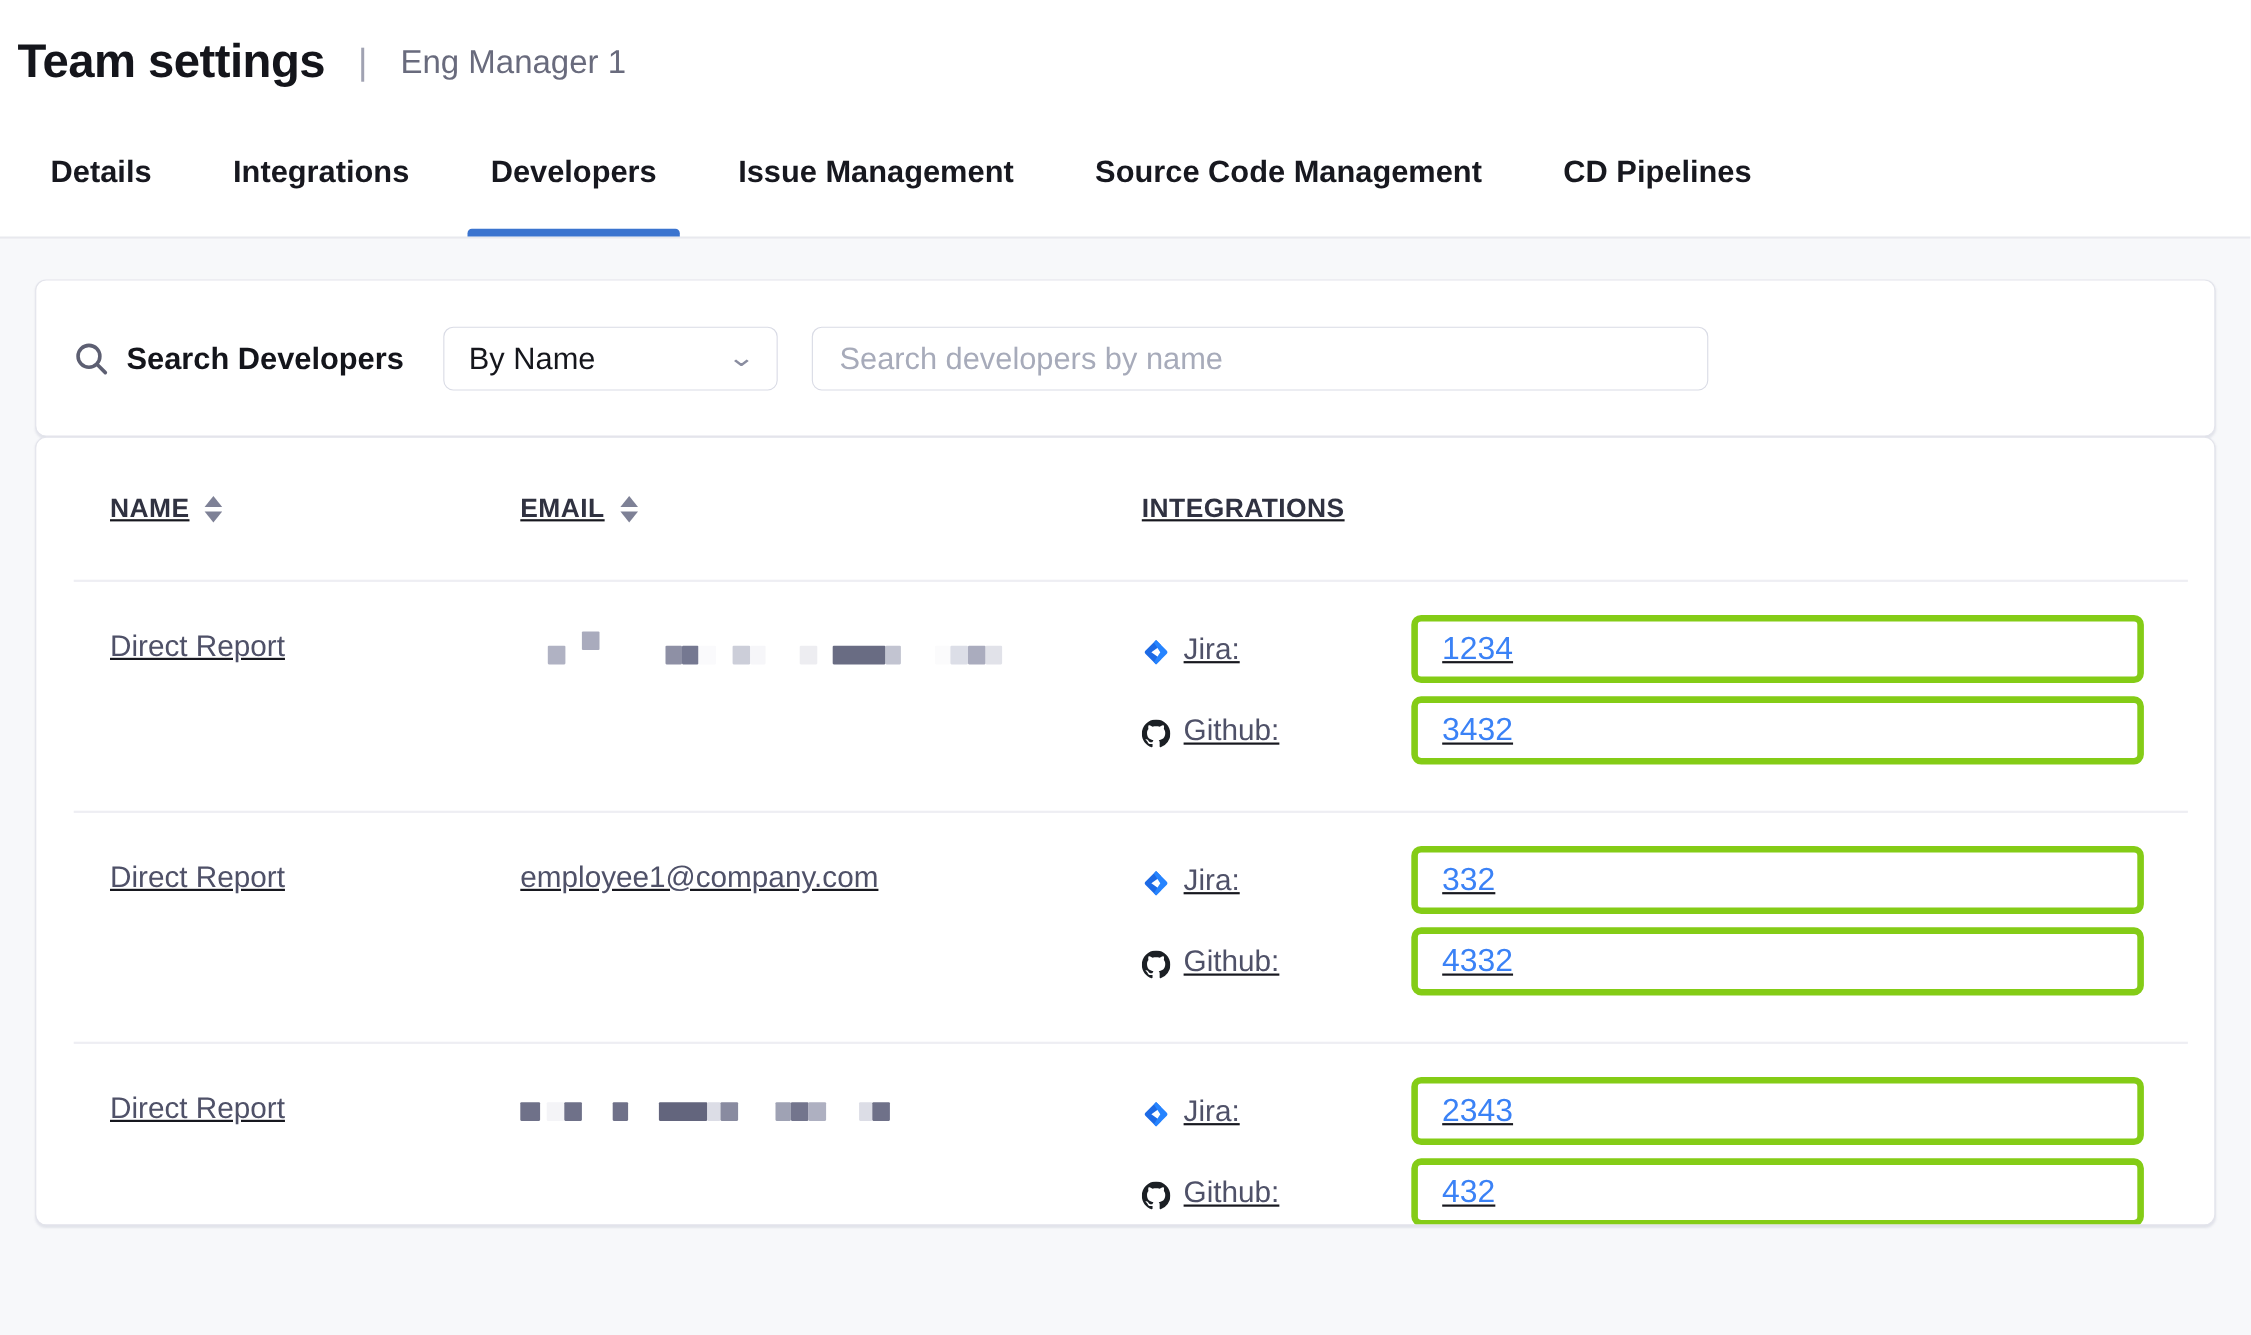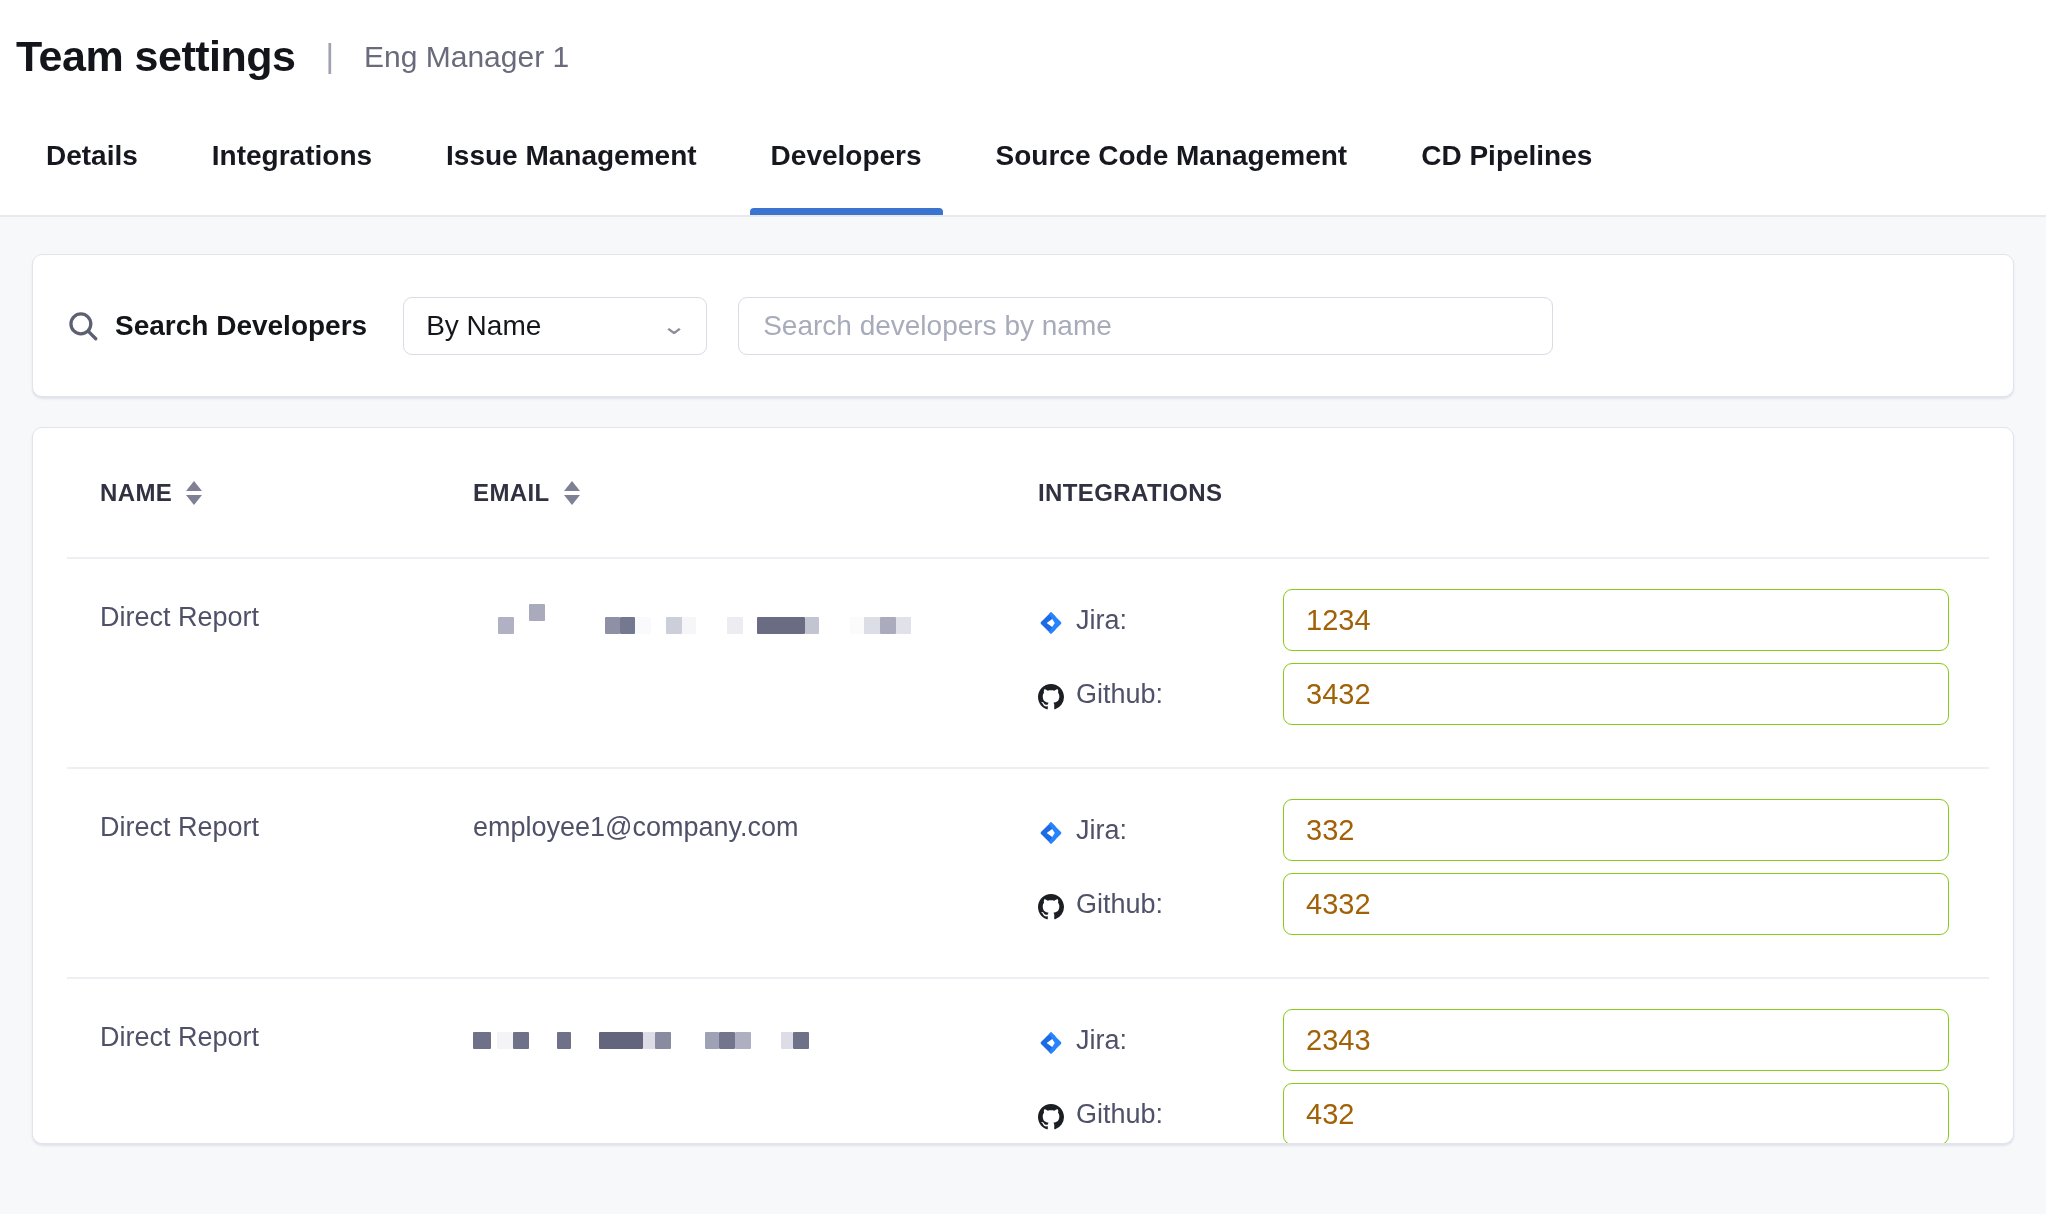--- a/index.html
+++ b/index.html
@@ -60,21 +60,21 @@
   .chevron { font-size:24px; color:#8a8da0; transform:scaleX(1.3); }
   .search-input {
     margin-left:31px; width:815px; height:58px;
     border:1px solid #d9dbe5; border-radius:9px;
     font-size:28px; padding:0 24px; color:#17181f; outline:none;
     font-family:Liberation Sans, sans-serif; background:#fff;
   }
   .search-input::placeholder { color:#a7abba; }
 
   
-  .table-card { margin-top:30px; height:717px; overflow:hidden; }
+  .table-card { height:717px; overflow:hidden;text-decoration:underline; }
   .grid-cols { display:grid; grid-template-columns:373px 565px 1fr; padding-left:67px; padding-right:64px; }
   .thead { height:129px; align-items:center; }
   .th {
     display:flex; align-items:center; gap:14px;
     font-size:24px; font-weight:700; letter-spacing:0.4px; color:#303241;
     cursor:pointer; user-select:none;
   }
   .th.static { cursor:default; }
   .sort-icon { display:flex; flex-direction:column; gap:4px; }
   .sort-icon .up {
@@ -91,43 +91,43 @@
   .cell-name { font-size:27px; color:#4f5168; padding-top:13px; }
   .cell-email { font-size:27px; color:#4f5168; padding-top:13px; }
 
   .censor { display:flex; align-items:flex-start; height:34px; margin-top:2px; }
   .censor i { display:block; height:17px; border-radius:1px; }
 
   .integrations { display:grid; grid-template-columns:245px 1fr; row-gap:12px; align-items:center; }
   .int-label { display:flex; align-items:flex-end; gap:12px; font-size:27px; color:#4f5168; }
   .int-icon { width:26px; height:26px; flex:0 0 auto; }
   .int-input {
-    height:62px; border:1px solid #84cc16; border-radius:9px;
-    font-size:29px; font-weight:500; color:#a16207; padding:0 22px;
+    height:62px; border:6px solid #84cc16; border-radius:9px;
+    font-size:29px; font-weight:500; color:#3b82f6; padding:0 22px;
     outline:none; width:100%; font-family:"Liberation Sans", sans-serif; background:#fff;
   }
 </style>
 </head>
 <body>
 
 <div class="page">
 
   <div class="top">
     <div class="title-row">
       <span class="page-title">Team settings</span>
       <span class="title-sep">|</span>
       <span class="subtitle">Eng Manager 1</span>
     </div>
 
     <div class="tabbar-wrap">
       <div class="tabbar">
         <div class="tab">Details</div>
         <div class="tab">Integrations</div>
+        <div class="tab active">Developers</div>
         <div class="tab">Issue Management</div>
-        <div class="tab active">Developers</div>
         <div class="tab">Source Code Management</div>
         <div class="tab">CD Pipelines</div>
       </div>
     </div>
   </div>
 
   <div class="content">
 
     <div class="card search-card">
       <svg class="search-icon" viewBox="0 0 24 24" fill="none" stroke="#5d5f72" stroke-width="2.3" stroke-linecap="round">

